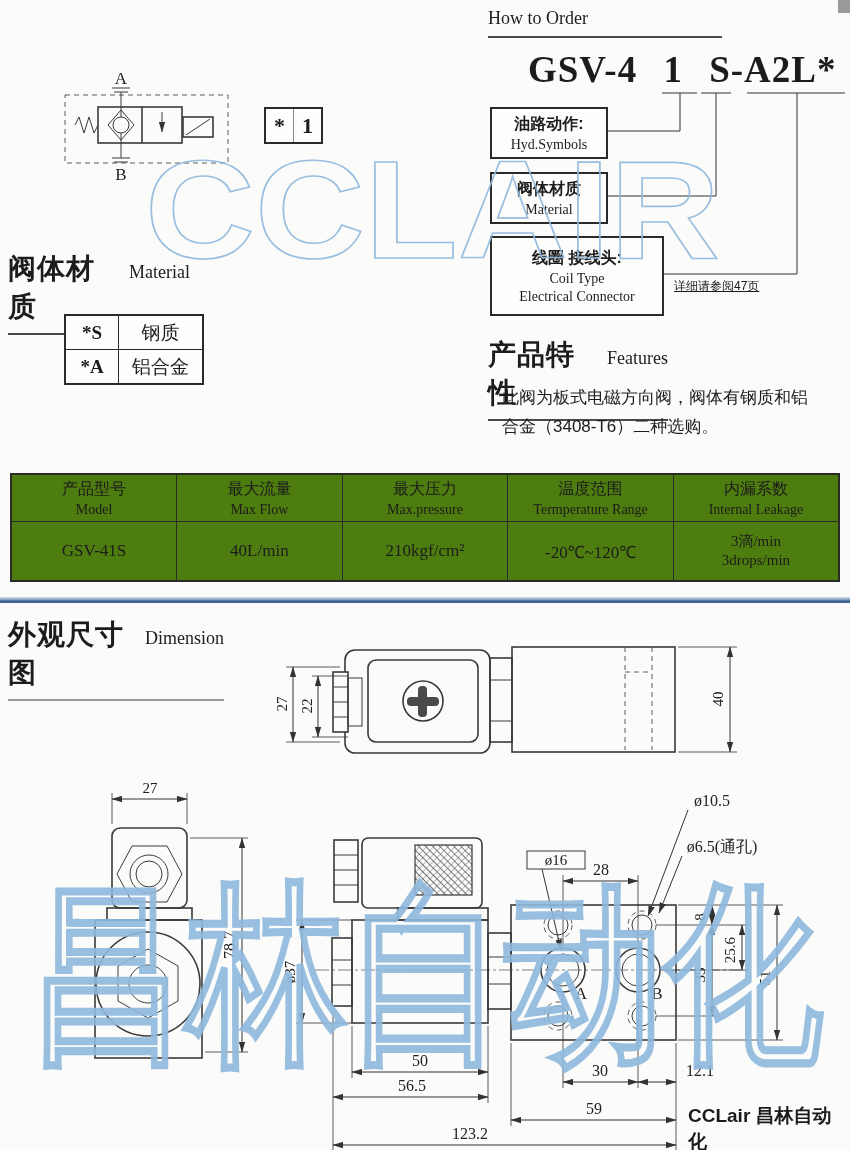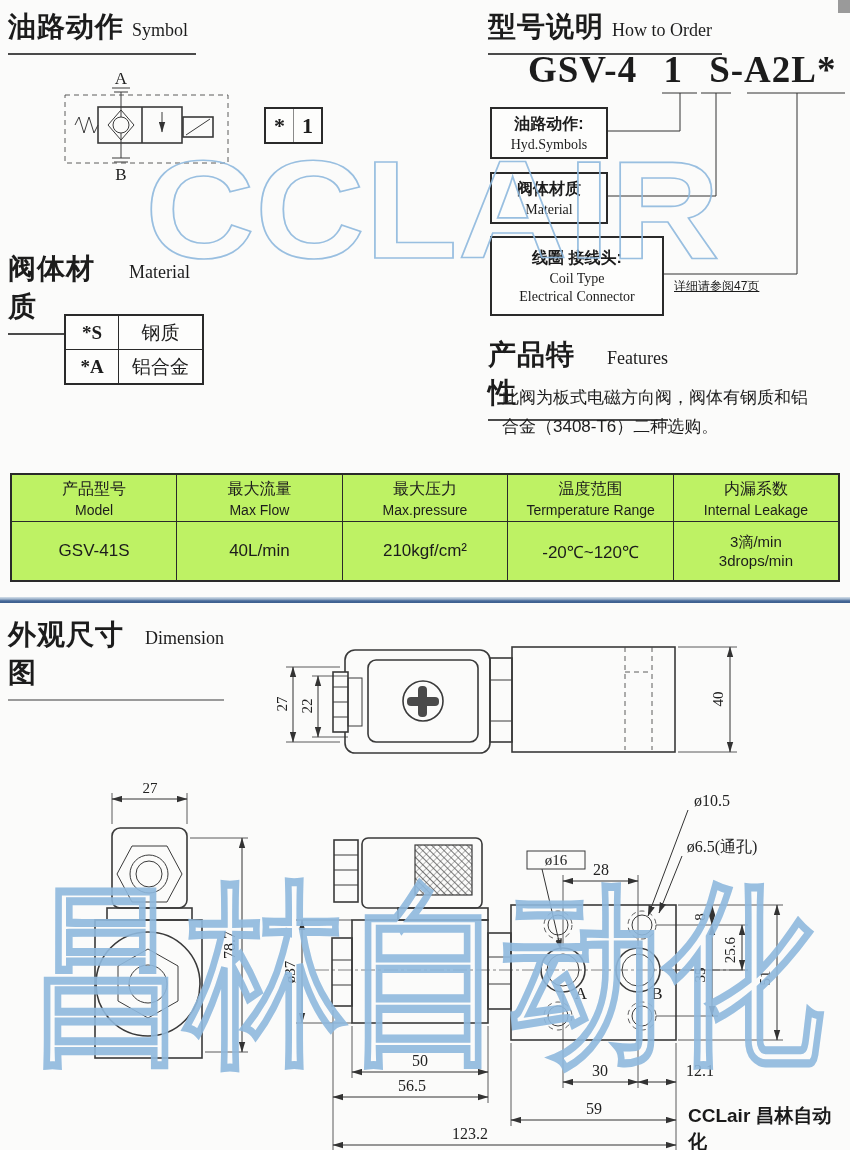--- a/index.html
+++ b/index.html
@@ -22,26 +22,26 @@
   .obox .en{font-size:14px;font-family:"Liberation Serif",serif;margin-top:2px;text-align:center;}
   .order-note{position:absolute;left:674px;top:278px;font-size:12px;text-decoration:underline;}
   
   .mtable{position:absolute;left:64px;top:314px;width:140px;border:2px solid #2a2a2a;border-collapse:collapse;background:#fdfdfc;}
   .mtable td{border:1px solid #2a2a2a;height:31px;text-align:center;font-size:19px;}
   .mtable td.code{width:50px;font-weight:bold;font-family:"Liberation Serif",serif;}
   
   .features-text{position:absolute;left:502px;top:383px;width:360px;font-size:17px;line-height:29px;}
   
   .stable{position:absolute;left:10px;top:473px;width:830px;border:2px solid #2a2a2a;
-          border-collapse:collapse;background:#bef264;table-layout:fixed;}
+          border-collapse:collapse;background:#4d7c0f;table-layout:fixed;}
   .stable th,.stable td{border:1px solid #2a2a2a;text-align:center;vertical-align:middle;font-weight:normal;}
   .stable th{height:44px;}
-  .stable td{height:56px;font-family:Liberation Sans, sans-serif;font-size:17px;}
+  .stable td{height:56px;font-family:Liberation Serif, serif;font-size:17px;}
   .stable .hzh{font-size:16px;}
-  .stable .hen{font-size:14px;font-family:Liberation Sans, sans-serif;margin-top:2px;}
+  .stable .hen{font-size:14px;font-family:Liberation Serif, serif;margin-top:2px;}
   .stable .small{font-size:15px;line-height:19px;}
   
   .divider{position:absolute;left:0;top:597px;width:850px;height:6px;
            background:linear-gradient(to bottom,#d5e0ea 0%,#9db3ca 35%,#466898 65%,#3c5e8e 100%);}
   
   .s1box{position:absolute;left:264px;top:107px;display:flex;border:2px solid #2a2a2a;background:#fdfdfc;}
   .s1box div{width:27px;height:33px;display:flex;align-items:center;justify-content:center;
              font-family:"Liberation Serif",serif;font-size:22px;font-weight:bold;}
   .s1box div:first-child{border-right:1px solid #8a8a8a;}
   .footer-brand{position:absolute;left:688px;top:1103px;font-size:19px;font-weight:bold;color:#1a1a1a;}
@@ -249,26 +249,21 @@
       <text class="dimt big" x="594" y="1114">59</text>
       <line class="dim" x1="333" y1="1145" x2="676" y2="1145" marker-start="url(#arr)" marker-end="url(#arr)"></line>
       <text class="dimt big" x="470" y="1139">123.2</text>
     </g>
   </svg>
 
   <div class="hcontent abs" style="left:0;top:0;width:850px;height:1150px;pointer-events:none;">
 
     <div class="corner"></div>
 
-    <div class="sec" style="left:8px;top:8px;width:188px;">
-      <span class="zh">油路动作</span>
-      <span class="en">Symbol</span>
-    </div>
     <div class="sec" style="left:488px;top:8px;width:234px;">
-      <span class="zh">型号说明</span>
       <span class="en">How to Order</span>
     </div>
     <div class="sec" style="left:8px;top:250px;width:182px;">
       <span class="zh">阀体材质</span>
       <span class="en">Material</span>
     </div>
     <div class="sec" style="left:488px;top:336px;width:180px;">
       <span class="zh">产品特性</span>
       <span class="en">Features</span>
     </div>

